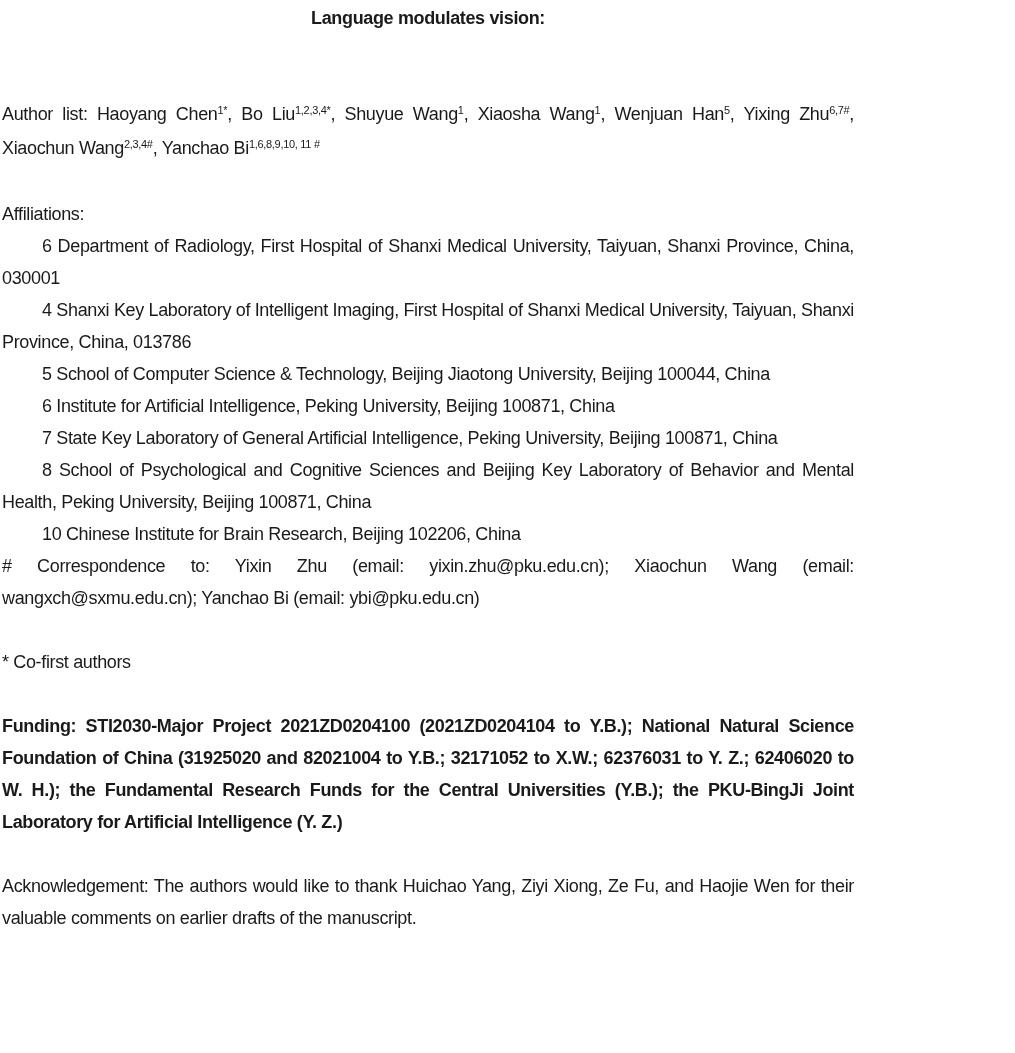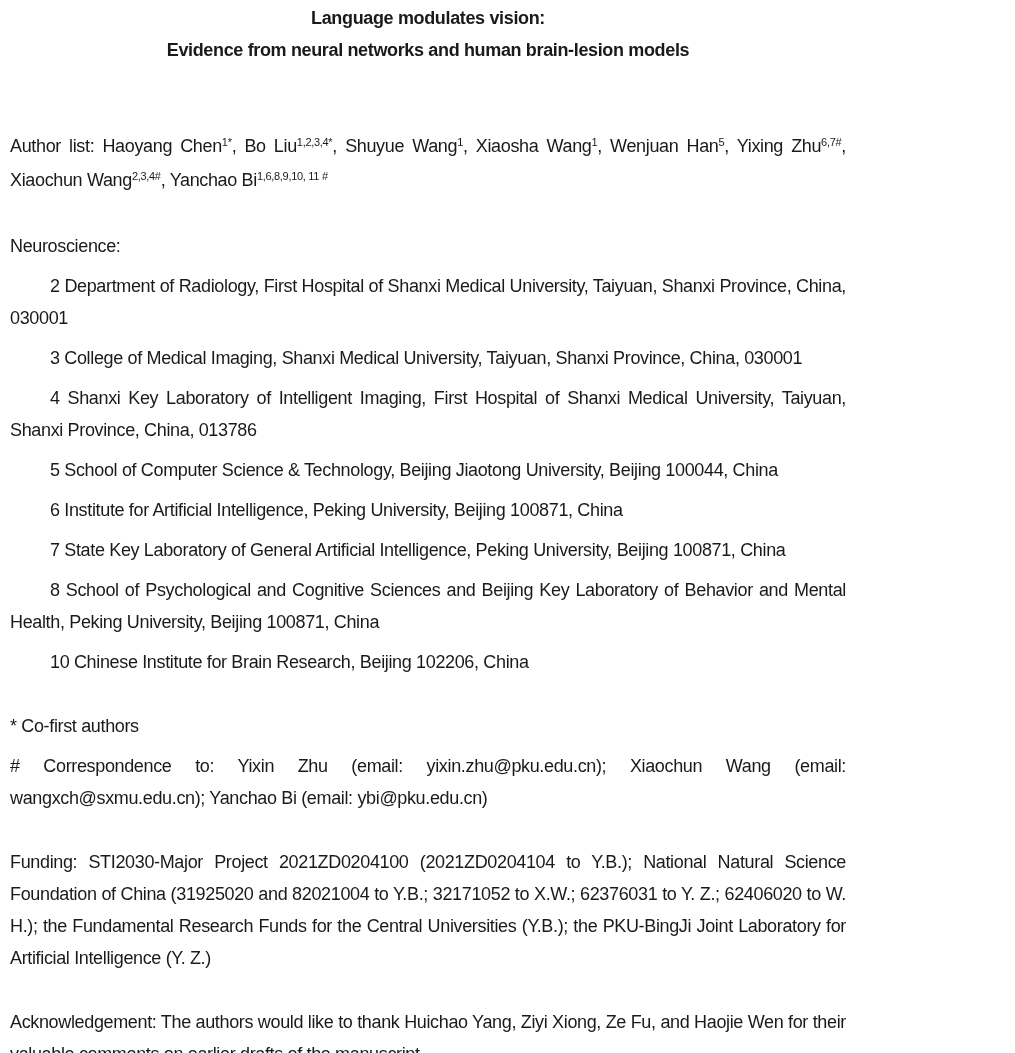--- a/index.html
+++ b/index.html
@@ -23,70 +23,69 @@
     letter-spacing: -0.35px;
     color: #1a1a1a;
     background: #ffffff;
   }
   .title-block {
     text-align: center;
     font-weight: bold;
   }
   .para {
     text-align: justify;
-    margin: 8px;
+    margin: 0;
   }
   .affil {
     text-indent: 40px;
   }
   .authors {
     margin-top: 64px;
   }
   .affil-heading {
     margin-top: 32px;
   }
   .note-cofirst {
     margin-top: 32px;
   }
   .funding {
     margin-top: 32px;
+    font-weight: bold;
   }
   .ack {
     margin-top: 32px;
   }
   .sup {
     font-size: 11px;
     position: relative;
     top: -6px;
     letter-spacing: -0.3px;
   }
 </style>
 </head>
 <body>
 
 <div class="page">
 
   <div class="title-block">
     <div>Language modulates vision:</div>
-    <div>Evidence from neural networks and human brain-lesion models</div>
   </div>
 
   <div class="para authors"><span>Author list: Haoyang Chen</span><span class="sup">1*</span><span>, Bo Liu</span><span class="sup">1,2,3,4*</span><span>, Shuyue Wang</span><span class="sup">1</span><span>, Xiaosha Wang</span><span class="sup">1</span><span>, Wenjuan Han</span><span class="sup">5</span><span>, Yixing Zhu</span><span class="sup">6,7#</span><span>, Xiaochun Wang</span><span class="sup">2,3,4#</span><span>, Yanchao Bi</span><span class="sup">1,6,8,9,10, 11 #</span></div>
 
-  <div class="para affil-heading">Neuroscience:</div>
+  <div class="para affil-heading">Affiliations:</div>
 
-  <div class="para affil">2 Department of Radiology, First Hospital of Shanxi Medical University, Taiyuan, Shanxi Province, China, 030001</div>
-  <div class="para affil">3 College of Medical Imaging, Shanxi Medical University, Taiyuan, Shanxi Province, China, 030001</div>
+  <div class="para affil">6 Department of Radiology, First Hospital of Shanxi Medical University, Taiyuan, Shanxi Province, China, 030001</div>
   <div class="para affil">4 Shanxi Key Laboratory of Intelligent Imaging, First Hospital of Shanxi Medical University, Taiyuan, Shanxi Province, China, 013786</div>
   <div class="para affil">5 School of Computer Science &amp; Technology, Beijing Jiaotong University, Beijing 100044, China</div>
   <div class="para affil">6 Institute for Artificial Intelligence, Peking University, Beijing 100871, China</div>
   <div class="para affil">7 State Key Laboratory of General Artificial Intelligence, Peking University, Beijing 100871, China</div>
   <div class="para affil">8 School of Psychological and Cognitive Sciences and Beijing Key Laboratory of Behavior and Mental Health, Peking University, Beijing 100871, China</div>
   <div class="para affil">10 Chinese Institute for Brain Research, Beijing 102206, China</div>
 
+  <div class="para"># Correspondence to: Yixin Zhu (email: yixin.zhu@pku.edu.cn); Xiaochun Wang (email: wangxch@sxmu.edu.cn); Yanchao Bi (email: ybi@pku.edu.cn)</div>
   <div class="para note-cofirst">* Co-first authors</div>
-  <div class="para"># Correspondence to: Yixin Zhu (email: yixin.zhu@pku.edu.cn); Xiaochun Wang (email: wangxch@sxmu.edu.cn); Yanchao Bi (email: ybi@pku.edu.cn)</div>
 
   <div class="para funding">Funding: STI2030-Major Project 2021ZD0204100 (2021ZD0204104 to Y.B.); National Natural Science Foundation of China (31925020 and 82021004 to Y.B.; 32171052 to X.W.; 62376031 to Y. Z.; 62406020 to W. H.); the Fundamental Research Funds for the Central Universities (Y.B.); the PKU-BingJi Joint Laboratory for Artificial Intelligence (Y. Z.)</div>
 
   <div class="para ack">Acknowledgement: The authors would like to thank Huichao Yang, Ziyi Xiong, Ze Fu, and Haojie Wen for their valuable comments on earlier drafts of the manuscript.</div>
 
 </div>
 
 </body></html>

